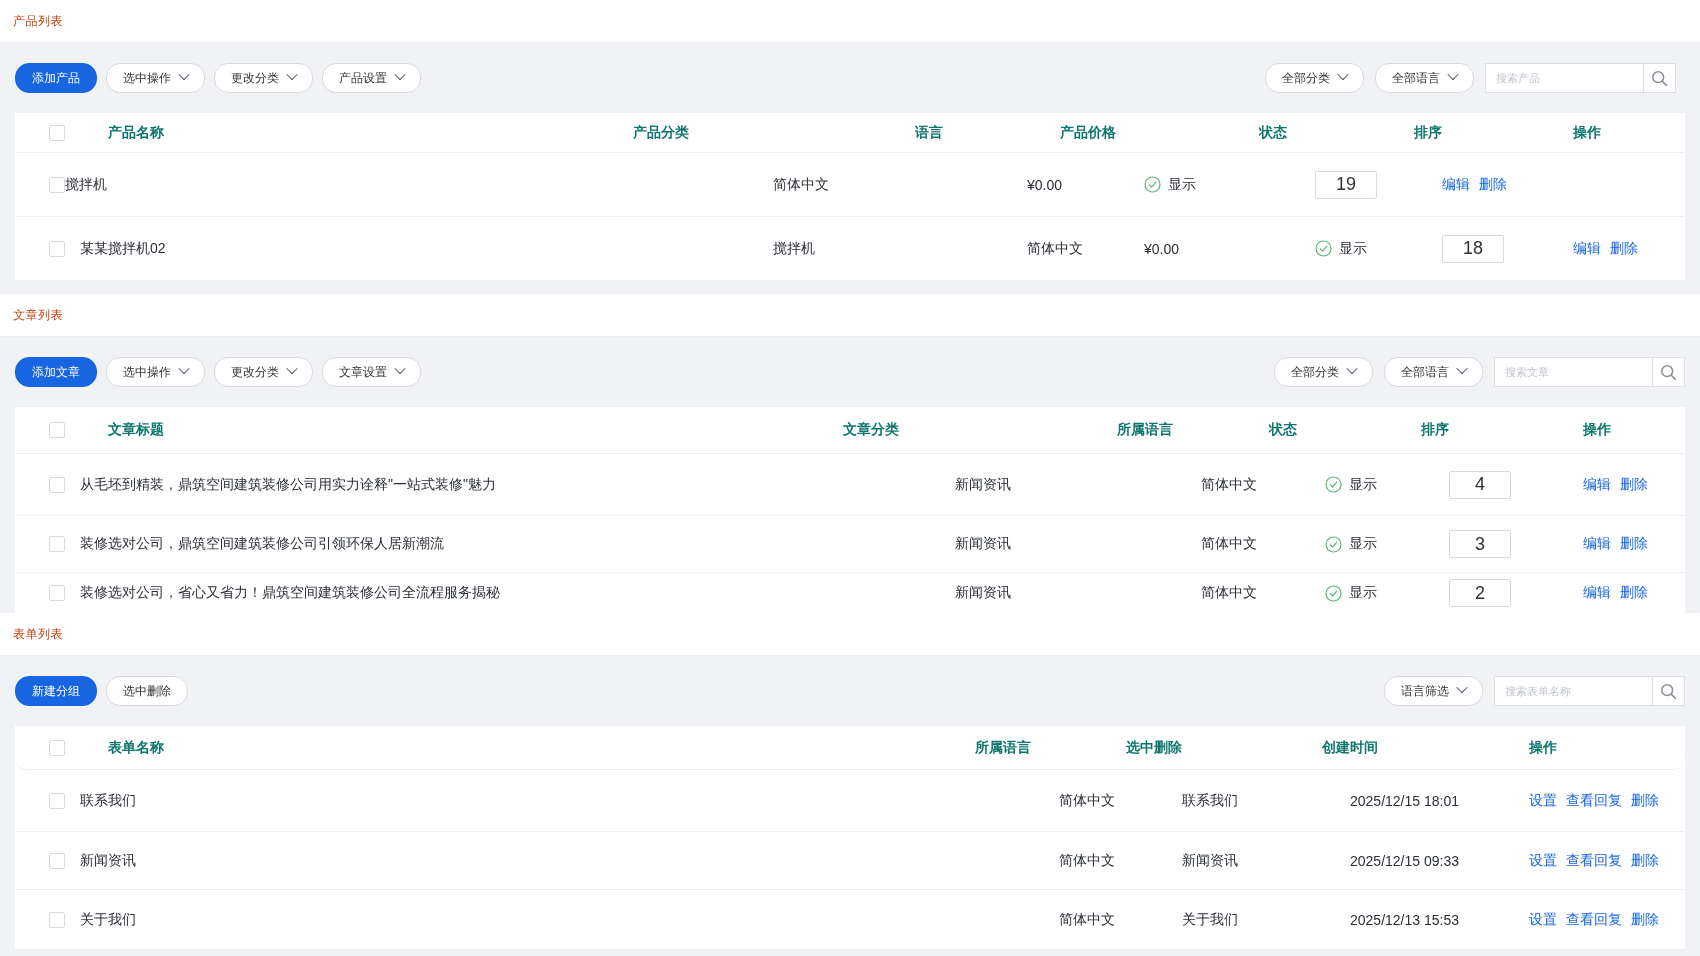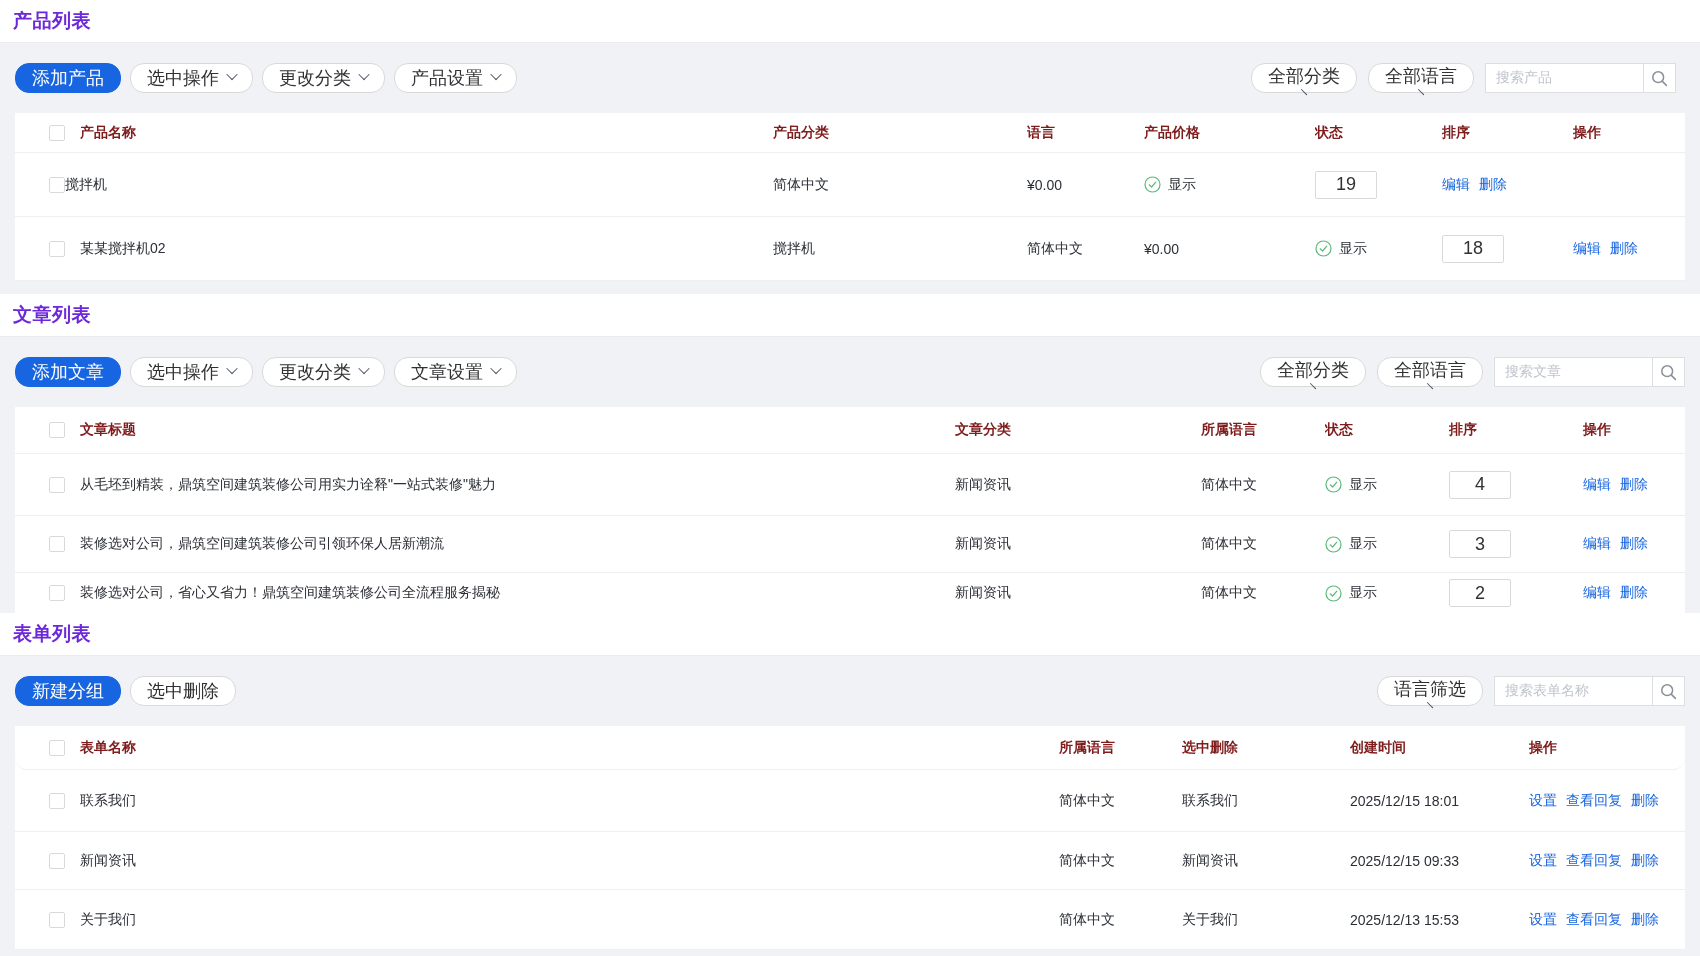--- a/index.html
+++ b/index.html
@@ -1,44 +1,44 @@
 <!DOCTYPE html>
 <html style="--accent: #1765e0;"><head>
 <meta charset="utf-8">
 <style>
   * { margin:0; padding:0; box-sizing:border-box; }
   html,body { background:#f0f2f5; }
   body { font-family:"Liberation Sans","DejaVu Sans",sans-serif; color:#2b2f36; font-size:14px; }
   .page { width:1700px; height:956px; overflow:hidden; background:#f0f2f5; }
 
   .sec-title { height:43px; background:#fff; display:flex; align-items:center; padding:0 13px; border-bottom:1px solid #ececec; }
-  .sec-title h2 { font-size:19px; font-weight:700; color:#6d28d9; letter-spacing:.5px; }
+  .sec-title h2 { font-size:12px; font-weight:400; color:#c2410c; letter-spacing:.5px; }
 
   .toolbar { height:70px; display:flex; align-items:center; padding:0 15px; background:#f0f2f5; }
   .toolbar .spacer { flex:1; }
   .btn { height:30px; padding:0 16px; background:#fff; border:1px solid #d9d9d9; border-radius:14px;
-         font-size:18px; color:#303133; display:inline-flex; align-items:center; gap:9px; cursor:pointer;
+         font-size:12px; color:#303133; display:inline-flex; align-items:center; gap:9px; cursor:pointer;
          font-family:inherit; margin-right:9px; white-space:nowrap; }
   .btn.primary { background:var(--accent,#1765e0); border-color:var(--accent,#1765e0); color:#fff; }
   .caret { width:8px; height:8px; border-right:1.6px solid #4e5969; border-bottom:1.6px solid #4e5969;
            transform:rotate(45deg) translate(-1px,-1px); display:inline-block; margin-top:-4px; }
   .filters { display:flex; align-items:center; }
-  .filters .btn { margin-right:11px;flex-direction:column; }
+  .filters .btn { margin-right:11px; }
   .search { display:flex; align-items:stretch; height:30px; }
-  .search input { width:158px; border:1px solid #dcdee2; border-right:none; padding:0 10px; font-size:14px;
-                  color:#303133; outline:none; font-family:Liberation Serif, serif; background:#fff; }
+  .search input { width:158px; border:1px solid #dcdee2; border-right:none; padding:0 10px; font-size:11px;
+                  color:#303133; outline:none; font-family:Liberation Sans, sans-serif; background:#fff; }
   .search input::placeholder { color:#c0c4cc; }
   .search .icon-btn { width:33px; border:1px solid #dcdee2; background:#fff; display:flex; align-items:center;
                       justify-content:center; cursor:pointer; }
 
   .card { background:#fff; margin:0 15px; overflow:hidden; }
   .card.gap-after { margin-bottom:13px; }
   .row { display:grid; align-items:center; border-bottom:1px solid #edeff3; }
   .row:last-child.clipped { border-bottom:none; }
-  .thead { font-weight:700; color:#7f1d1d; }
+  .thead { font-weight:700; color:#0f766e;gap:28px; }
   .cell { padding-right:8px; overflow:hidden; text-overflow:ellipsis; white-space:nowrap; }
   .cb-cell { display:flex; justify-content:flex-end; padding-right:0; }
   .checkbox { width:16px; height:16px; border:1px solid #d9d9d9; border-radius:2px; background:#fff; display:inline-block; }
   .name-cell { padding-left:15px; }
 
   .prow { grid-template-columns:50px 1fr 254px 117px 171px 127px 131px 112px; }
   .arow { grid-template-columns:50px 1fr 246px 124px 124px 134px 102px; }
   .frow { grid-template-columns:50px 1fr 123px 168px 179px 156px; }
 
   .p-thead { height:40px; }  .p-row { height:64px; }

